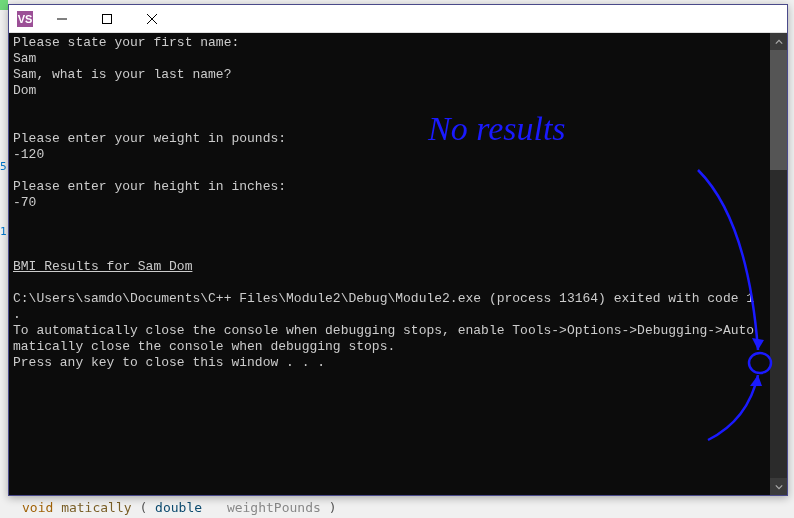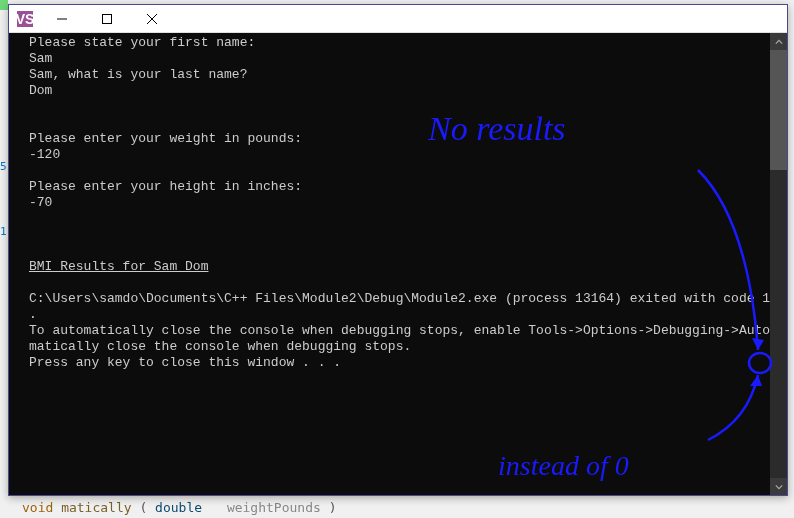--- a/index.html
+++ b/index.html
@@ -66,21 +66,21 @@
       height: 10px;
     }
     .console-area {
       position: relative;
       background: #0c0c0c;
       height: calc(100% - 28px);
       display: flex;
     }
     .console-content {
       flex: 1;
-      padding: 2px 20px;
+      padding: 2px 4px;
       font-family: Consolas, "Courier New", monospace;
       font-size: 13px;
       line-height: 16px;
       color: #cccccc;
       white-space: pre;
       overflow: hidden;
     }
     .underlined {
       text-decoration: underline;
     }
@@ -174,21 +174,21 @@
   <span class="fn">matically</span>
   <span>(</span>
   <span class="typ">double</span>
   <span class="var"> weightPounds</span>
   <span>)</span>
 </div>
 
 <div class="window">
   <div class="title-bar">
     <div class="title-icon">
-      <span style="font-size:14px;">VS</span>
+      <span style="font-size:11px;">VS</span>
     </div>
     <div class="window-controls">
       <div class="win-btn">
         <svg viewBox="0 0 10 10">
             <line x1="0" y1="5" x2="10" y2="5" stroke="black" stroke-width="1"></line>
           </svg>
       </div>
       <div class="win-btn">
         <svg viewBox="0 0 10 10">
             <rect x="0.5" y="0.5" width="9" height="9" fill="none" stroke="black" stroke-width="1"></rect>
@@ -236,21 +236,20 @@
         <svg width="8" height="8" viewBox="0 0 10 10">
             <polyline points="1,3 5,7 9,3" fill="none" stroke="#aaa" stroke-width="1.5"></polyline>
           </svg>
       </div>
     </div>
   </div>
 </div>
 
 <div class="annotation-layer">
   <div class="annotation-text anno1">No results</div>
-  <div class="annotation-text anno2">instead of 0</div>
   <svg width="780" height="492" style="position:absolute;top:0;left:0;">
     <path d="M 690 150 Q 740 200 750 330" fill="none" stroke="#1a1aff" stroke-width="2.5"></path>
     <polygon points="750,330 744,318 756,320" fill="#1a1aff"></polygon>
     <ellipse cx="752" cy="343" rx="11" ry="10" fill="none" stroke="#1a1aff" stroke-width="2.5"></ellipse>
     <path d="M 700 420 Q 740 400 750 355" fill="none" stroke="#1a1aff" stroke-width="2.5"></path>
     <polygon points="750,355 742,366 754,366" fill="#1a1aff"></polygon>
   </svg>
 </div>
 
 </body></html>

